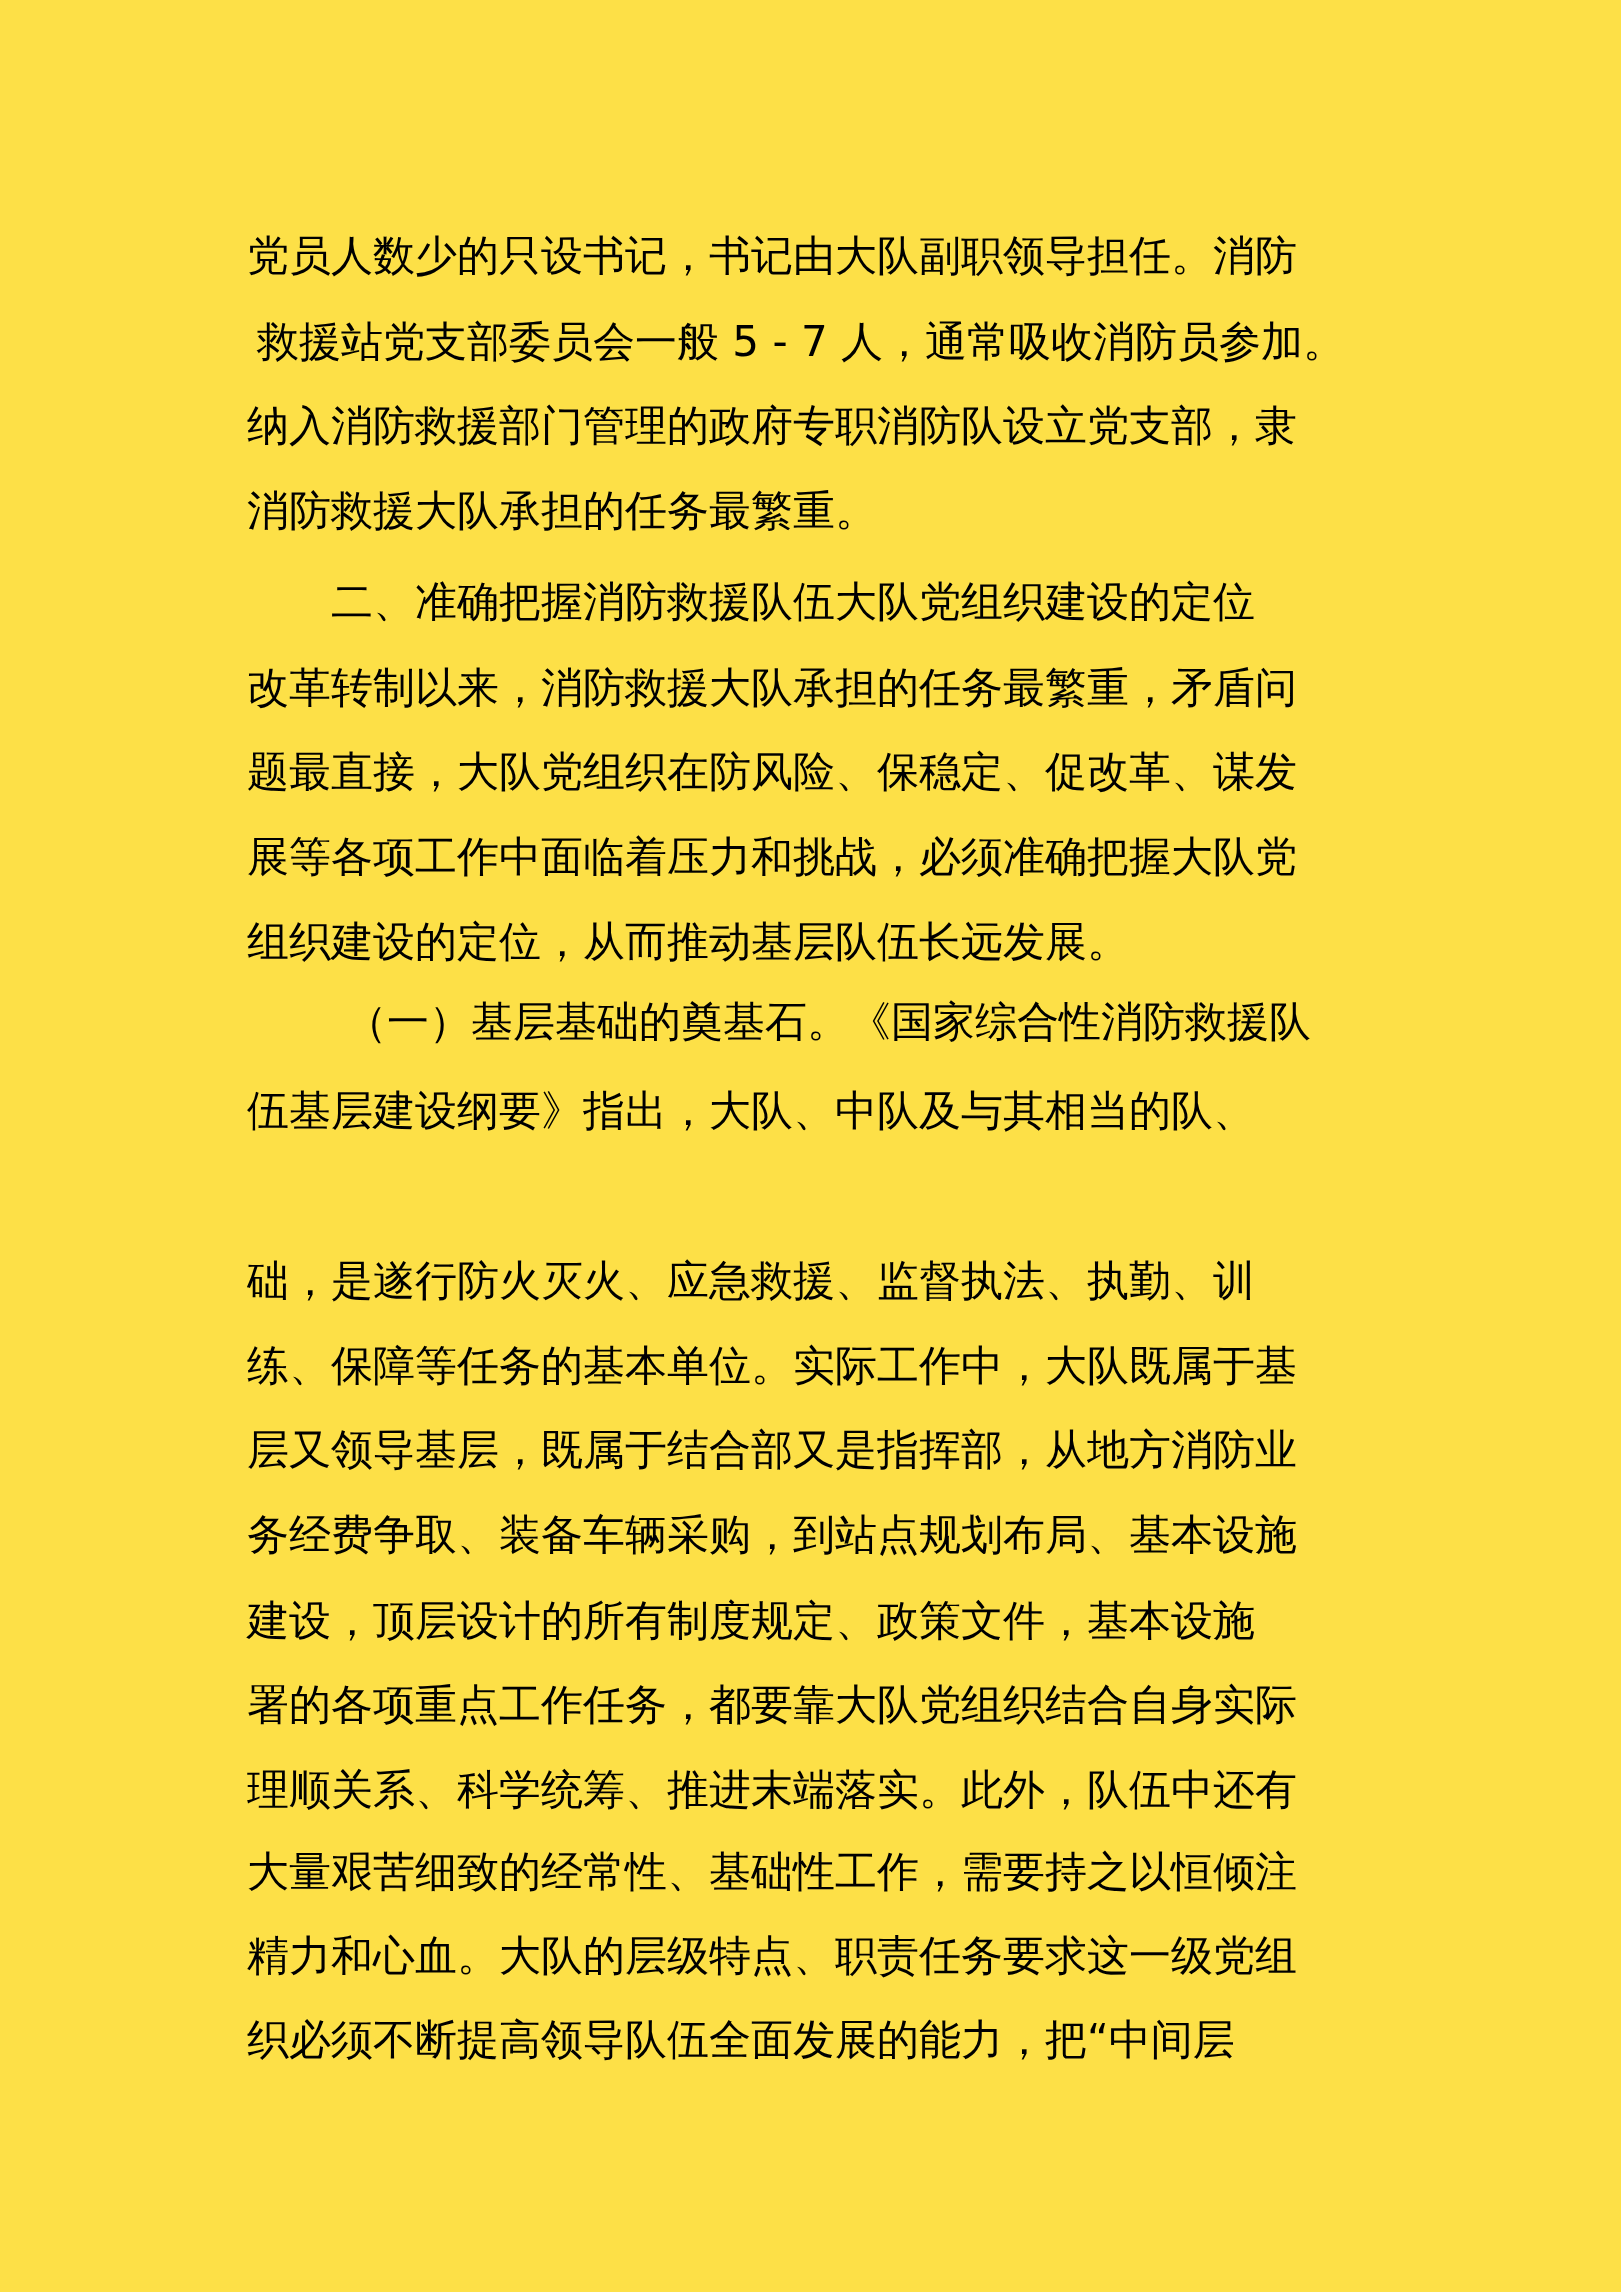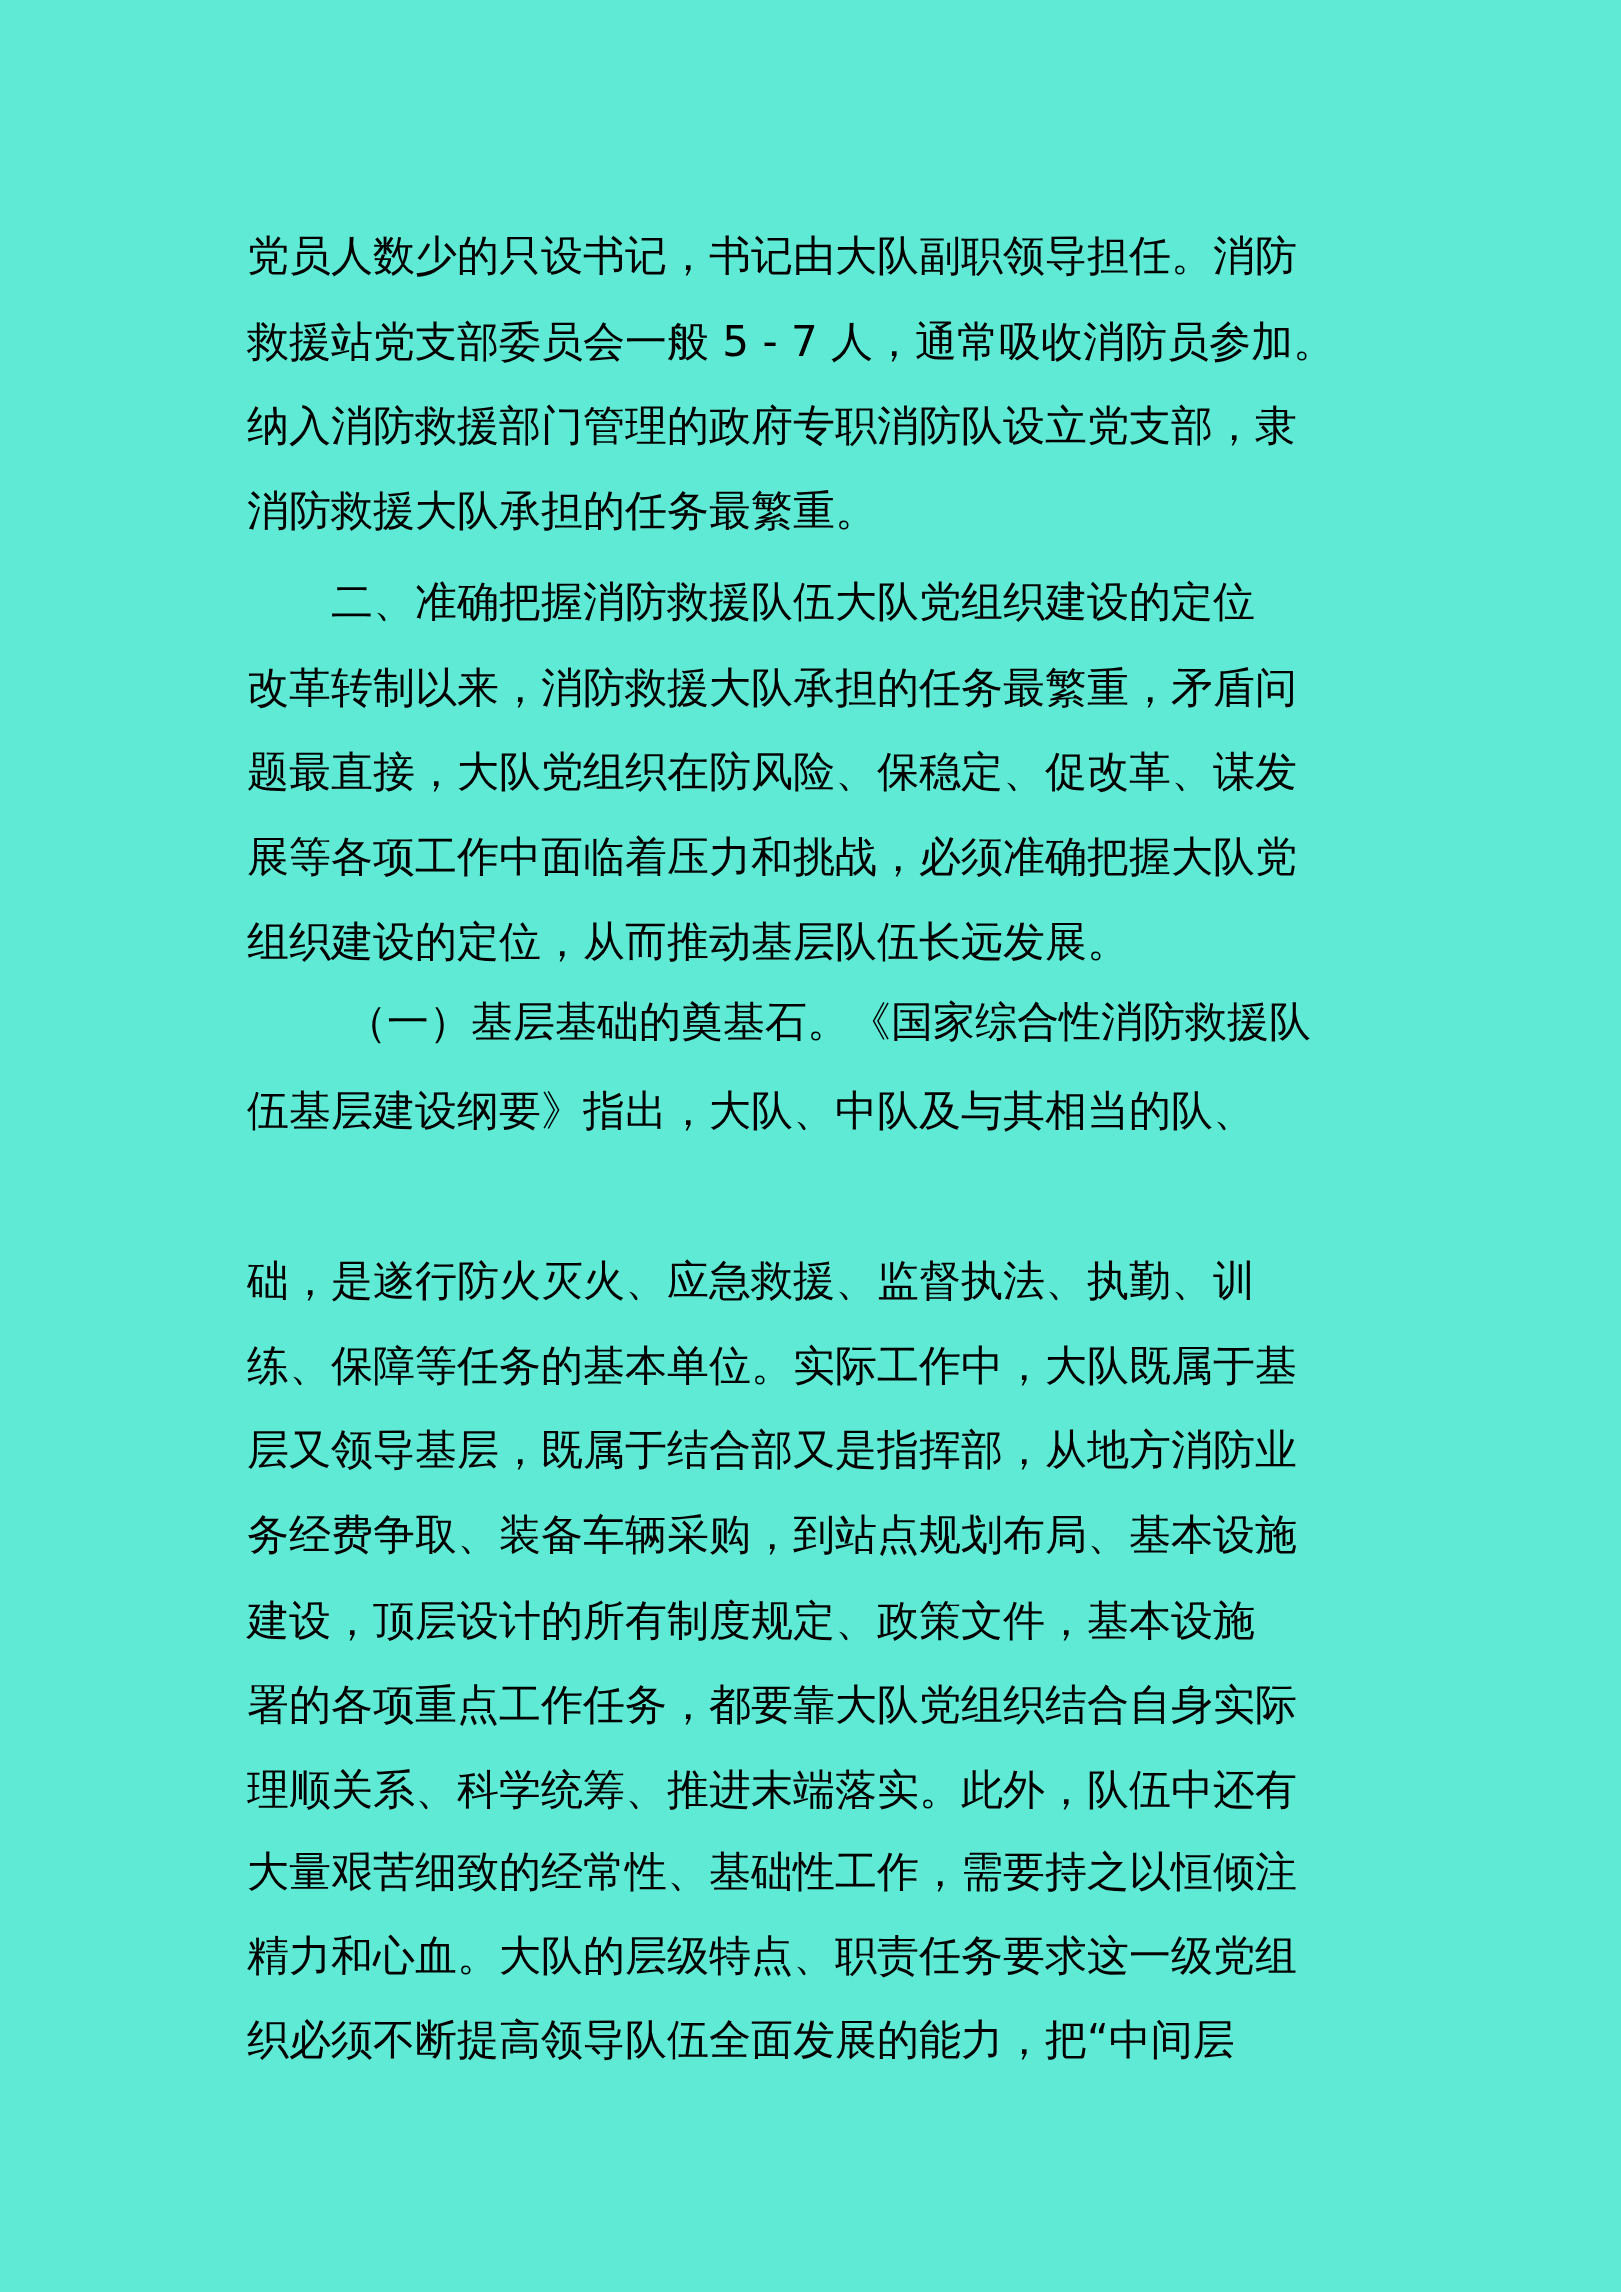--- a/index.html
+++ b/index.html
@@ -14,21 +14,21 @@
       overflow: hidden;
       font-family: "DejaVu Sans", "Liberation Sans", sans-serif;
       color: #000000;
     }
     .page {
       position: absolute;
       left: 0;
       top: 0;
       width: 1621px;
       height: 2293px;
-      background: #5eead4;
+      background: #fde047;
     }
     .line {
       position: absolute;
       left: 247px;
       width: 1098px;
       height: 55px;
       font-size: 42px;
       line-height: 55px;
       white-space: nowrap;
       letter-spacing: 0px;
@@ -39,21 +39,21 @@
     .indent-paren {
       left: 345px;
     }
   </style>
 </head>
 <body>
 
 <div class="page">
 
   <div class="line" style="top:228px;">党员人数少的只设书记，书记由大队副职领导担任。消防</div>
-  <div class="line" style="top:314px;">救援站党支部委员会一般 5 - 7 人，通常吸收消防员参加。</div>
+  <div class="line" style="top:314px;text-align:right;">救援站党支部委员会一般 5 - 7 人，通常吸收消防员参加。</div>
   <div class="line" style="top:398px;">纳入消防救援部门管理的政府专职消防队设立党支部，隶</div>
   <div class="line" style="top:483px;">消防救援大队承担的任务最繁重。</div>
 
   <div class="line indent" style="top:574px;">二、准确把握消防救援队伍大队党组织建设的定位</div>
 
   <div class="line" style="top:660px;">改革转制以来，消防救援大队承担的任务最繁重，矛盾问</div>
   <div class="line" style="top:744px;">题最直接，大队党组织在防风险、保稳定、促改革、谋发</div>
   <div class="line" style="top:829px;">展等各项工作中面临着压力和挑战，必须准确把握大队党</div>
   <div class="line" style="top:914px;">组织建设的定位，从而推动基层队伍长远发展。</div>
 

